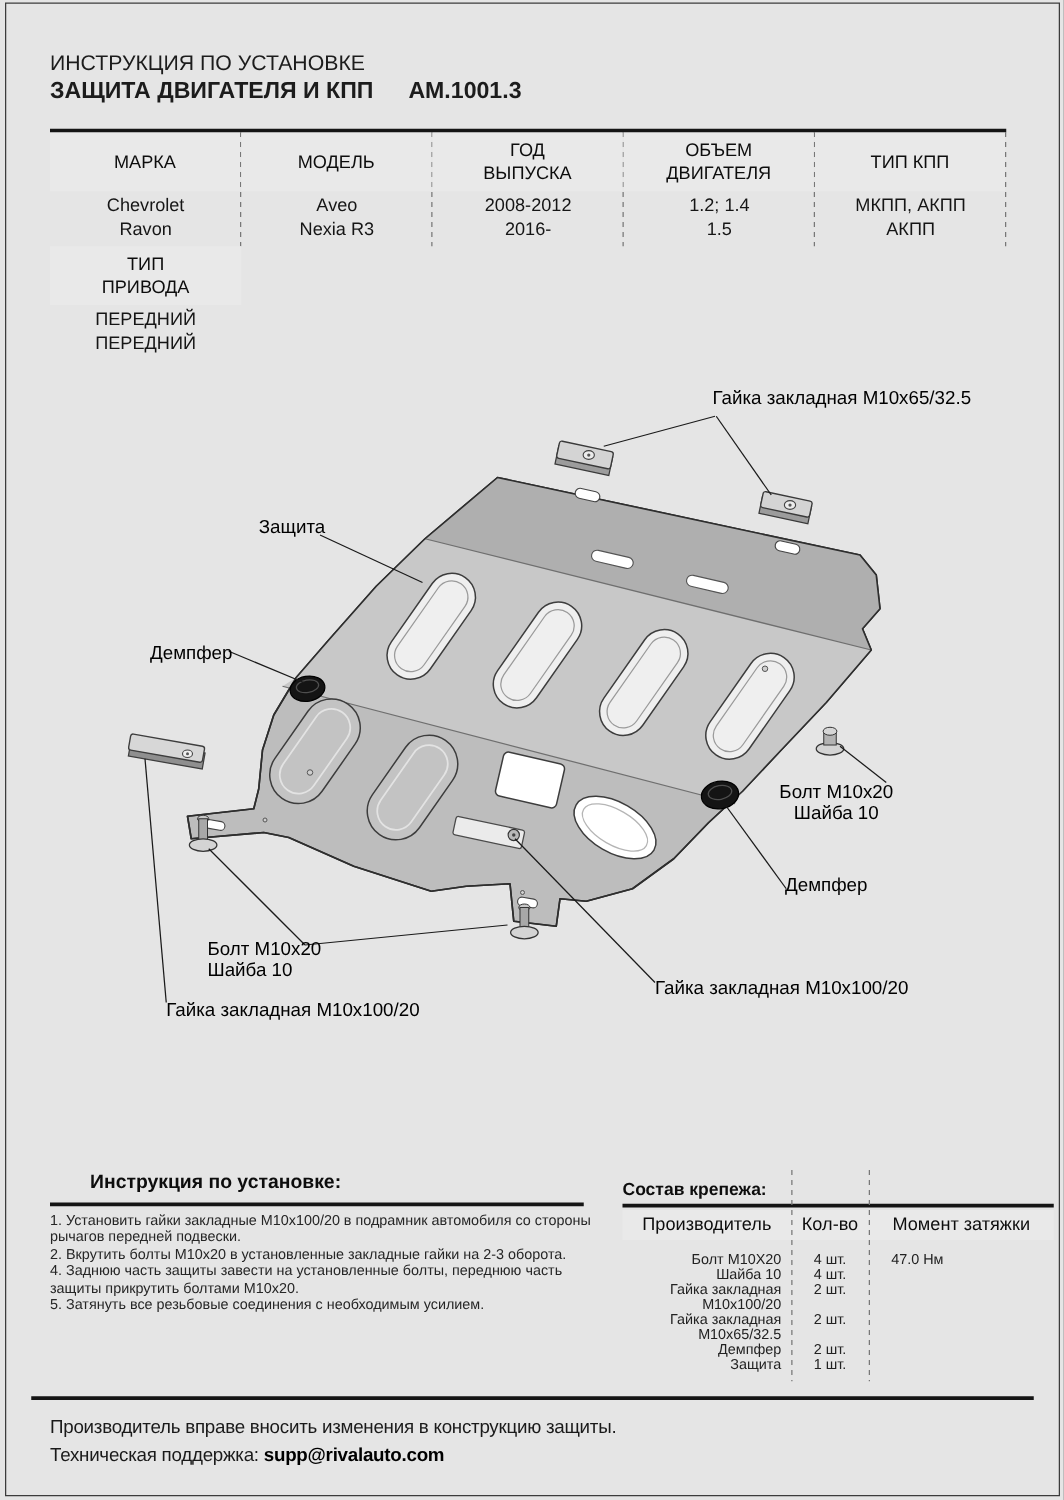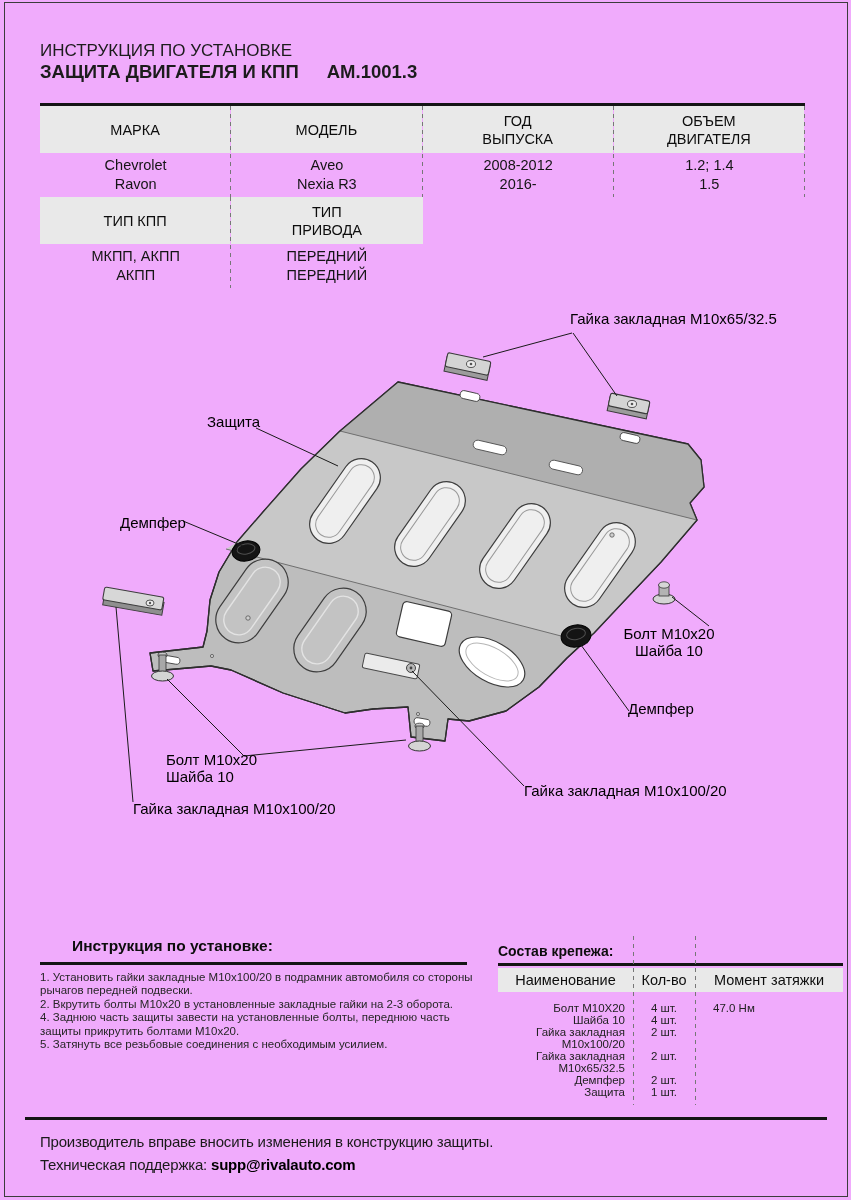--- a/index.html
+++ b/index.html
@@ -1,30 +1,30 @@
 <!DOCTYPE html>
 <html><head>
 <meta charset="utf-8">
 <style>
   html,body{margin:0;padding:0;background:#888;}
   .page{
-    position:relative;width:851px;height:1200px;background:#f0abfc;
+    position:relative;width:851px;height:1200px;background:#e5e5e5;
     font-family:"Liberation Sans","DejaVu Sans",sans-serif;color:#111;
     overflow:hidden;margin:0 auto;
   }
   .frame{position:absolute;left:4px;top:2px;right:3px;bottom:3px;border:1.5px solid #3c3c3c;pointer-events:none;}
   .abs{position:absolute;}
   .pre{white-space:pre-line;}
 
   
   .title1{left:40px;top:41px;font-size:17px;color:#1c1c1c;}
   .title2{left:40px;top:61px;font-size:18.5px;font-weight:bold;color:#1c1c1c;display:flex;gap:28px;}
 
   
-  .vtable{left:40px;top:103px;width:765px;border-top:3px solid #151515;display:grid;grid-template-columns:repeat(4,1fr);}
+  .vtable{left:40px;top:103px;width:765px;border-top:3px solid #151515;display:grid;grid-template-columns:repeat(5,1fr);}
   .vcol{display:grid;grid-template-rows:47px 44px;}
   .vcol:not(:last-child){background-image:repeating-linear-gradient(to bottom,#777 0 4px,transparent 4px 8px);background-repeat:no-repeat;background-position:right top;background-size:1px 91px;}
   .vhead{background:#e9e9e9;display:flex;align-items:center;justify-content:center;text-align:center;font-size:14.5px;line-height:18px;color:#0d0d0d;}
   .vcol:not(:last-child) .vhead{margin-right:1px;}
   .vval{display:flex;align-items:center;justify-content:center;text-align:center;font-size:14.5px;line-height:19px;color:#151515;}
 
   
   .dlabel{font-size:15px;line-height:16.5px;color:#000;}
 
   
@@ -256,21 +256,21 @@
   <div class="abs isteps">
     <div>1. Установить гайки закладные М10х100/20 в подрамник автомобиля со стороны рычагов передней подвески.</div>
     <div>2. Вкрутить болты М10х20 в установленные закладные гайки на 2-3 оборота.</div>
     <div>4. Заднюю часть защиты завести на установленные болты, переднюю часть защиты прикрутить болтами М10х20.</div>
     <div>5. Затянуть все резьбовые соединения с необходимым усилием.</div>
   </div>
 
   <div class="abs fhead">Состав крепежа:</div>
   <div class="abs fline"></div>
   <div class="abs fband">
-    <div class="c1">Наименование</div>
+    <div class="c1">Производитель</div>
     <div class="c2">Кол-во</div>
     <div class="c3">Момент затяжки</div>
   </div>
   <div class="abs fdash" style="left:633px;"></div>
   <div class="abs fdash" style="left:695px;"></div>
   <div class="abs frows">
     <div class="frow">
       <div class="n pre">Болт М10Х20</div>
       <div class="q">4 шт.</div>
       <div class="t">47.0 Нм</div>

